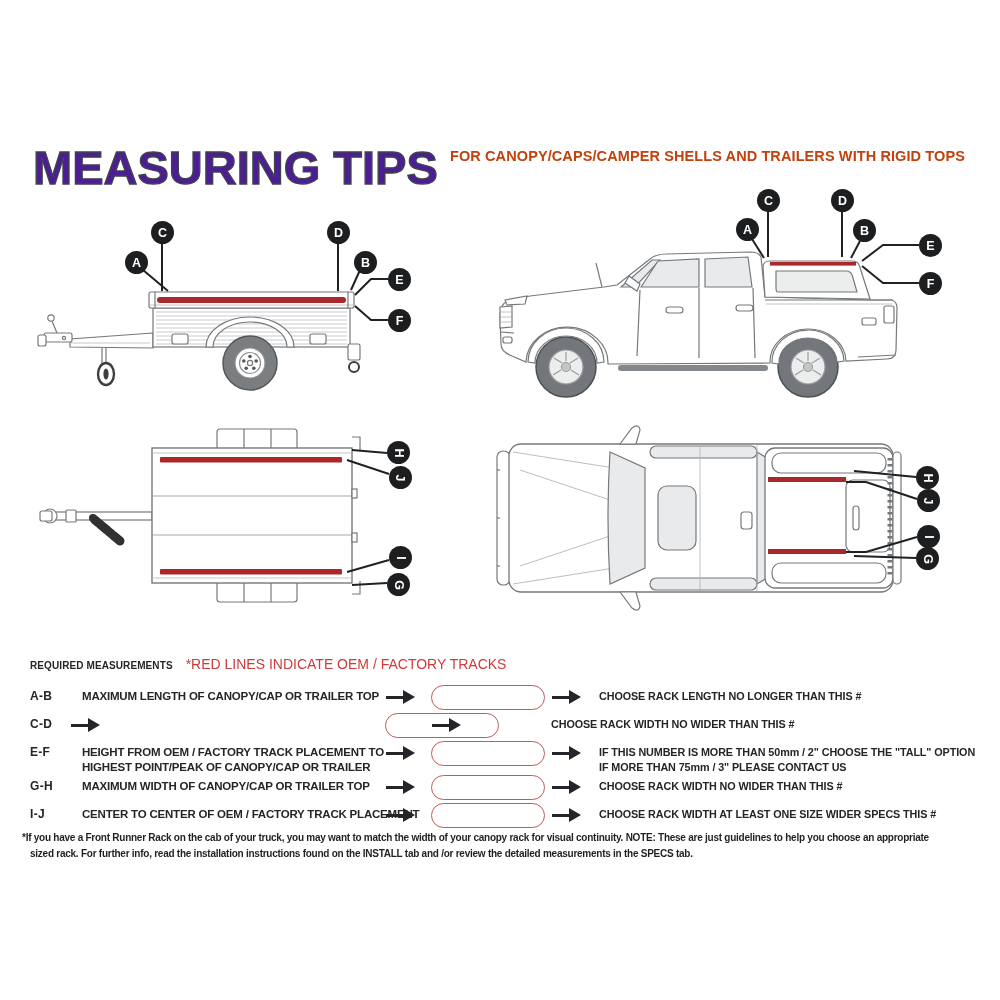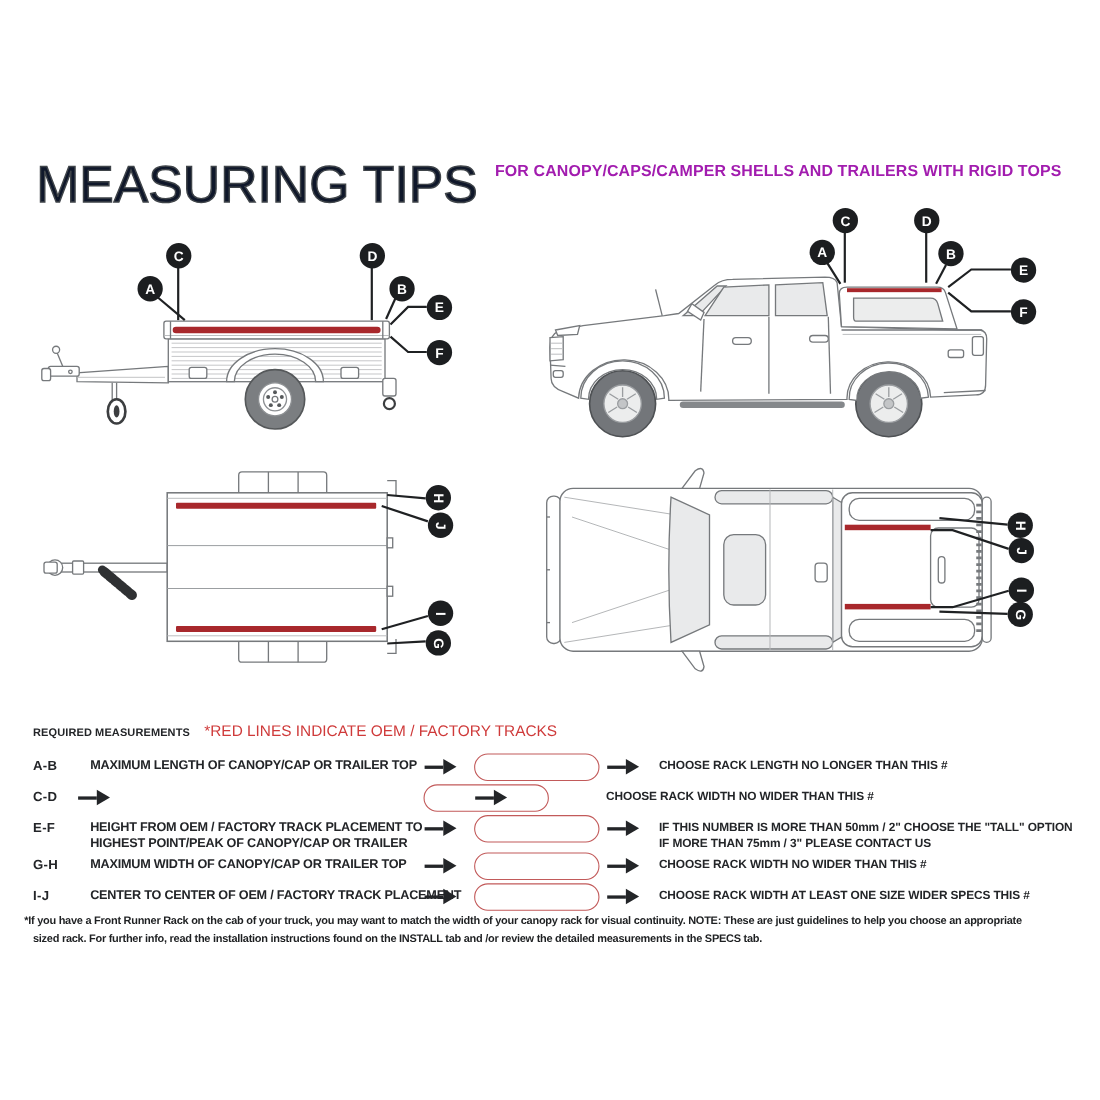--- a/index.html
+++ b/index.html
@@ -1,22 +1,22 @@
 <!DOCTYPE html>
 <html><head>
 <meta charset="utf-8">
 <style>
   html,body{margin:0;padding:0;background:#fff;}
   .page{position:relative;width:1000px;height:1000px;background:#fff;overflow:hidden;
         font-family:"Liberation Sans","DejaVu Sans",sans-serif;color:#232528;}
   
-  .title{position:absolute;left:33px;top:140px;font-size:47px;font-weight:normal;
-         color:#0f172a;letter-spacing:0;-webkit-text-stroke:1.3px #3f4449;white-space:nowrap;}
+  .title{position:absolute;left:33px;top:140px;font-size:47px;font-weight:bold;
+         color:#4c1d95;letter-spacing:0;-webkit-text-stroke:1.3px #3f4449;white-space:nowrap;}
   .subtitle{position:absolute;left:450px;top:146px;width:530px;font-size:14.5px;font-weight:bold;
-            color:#a21caf;line-height:21px;letter-spacing:.1px;}
+            color:#c2410c;line-height:21px;letter-spacing:.1px;}
   .subtitle div{white-space:nowrap;}
   
   .art{position:absolute;left:0;top:0;}
   
   .dot{position:absolute;width:23px;height:23px;border-radius:50%;background:#1c1e20;color:#fff;
        display:flex;align-items:center;justify-content:center;font-size:12.5px;font-weight:bold;z-index:3;}
   .dot.rot span{display:block;transform:rotate(90deg);}
   
   .meas{position:absolute;left:30px;top:636px;width:950px;}
   .meas-head{display:flex;align-items:baseline;}

